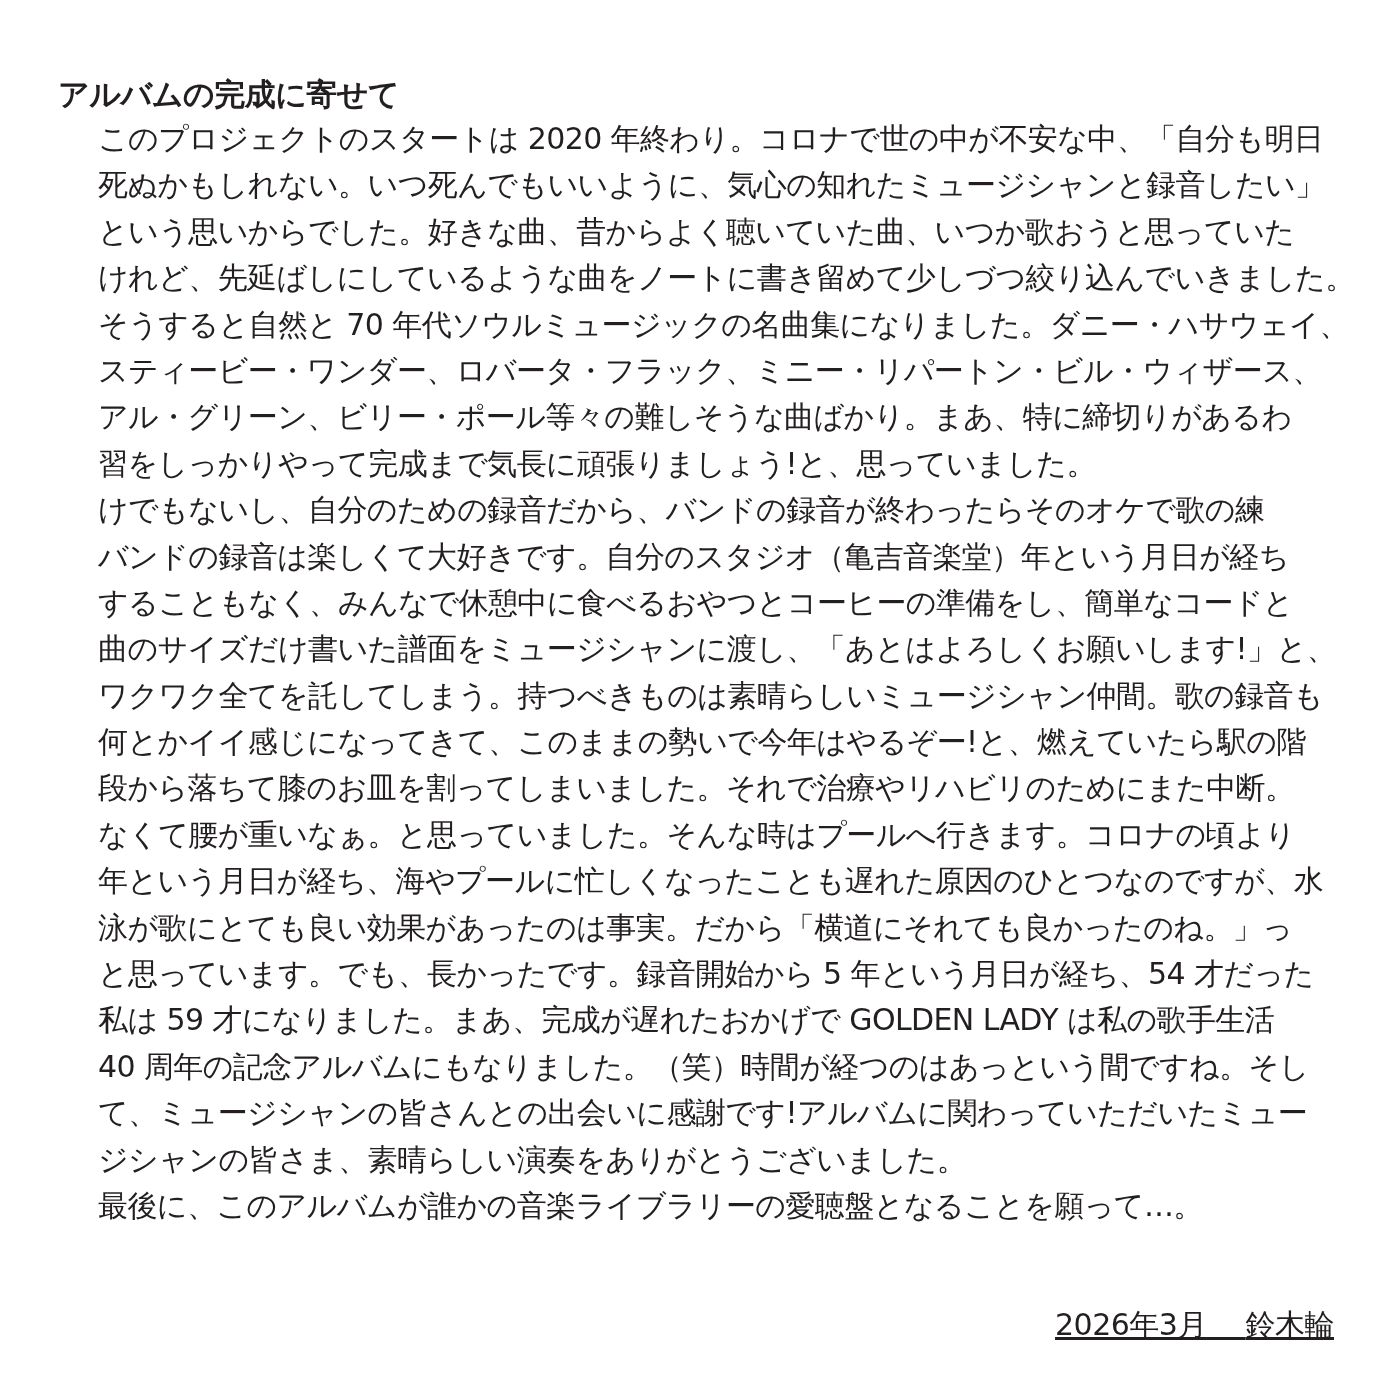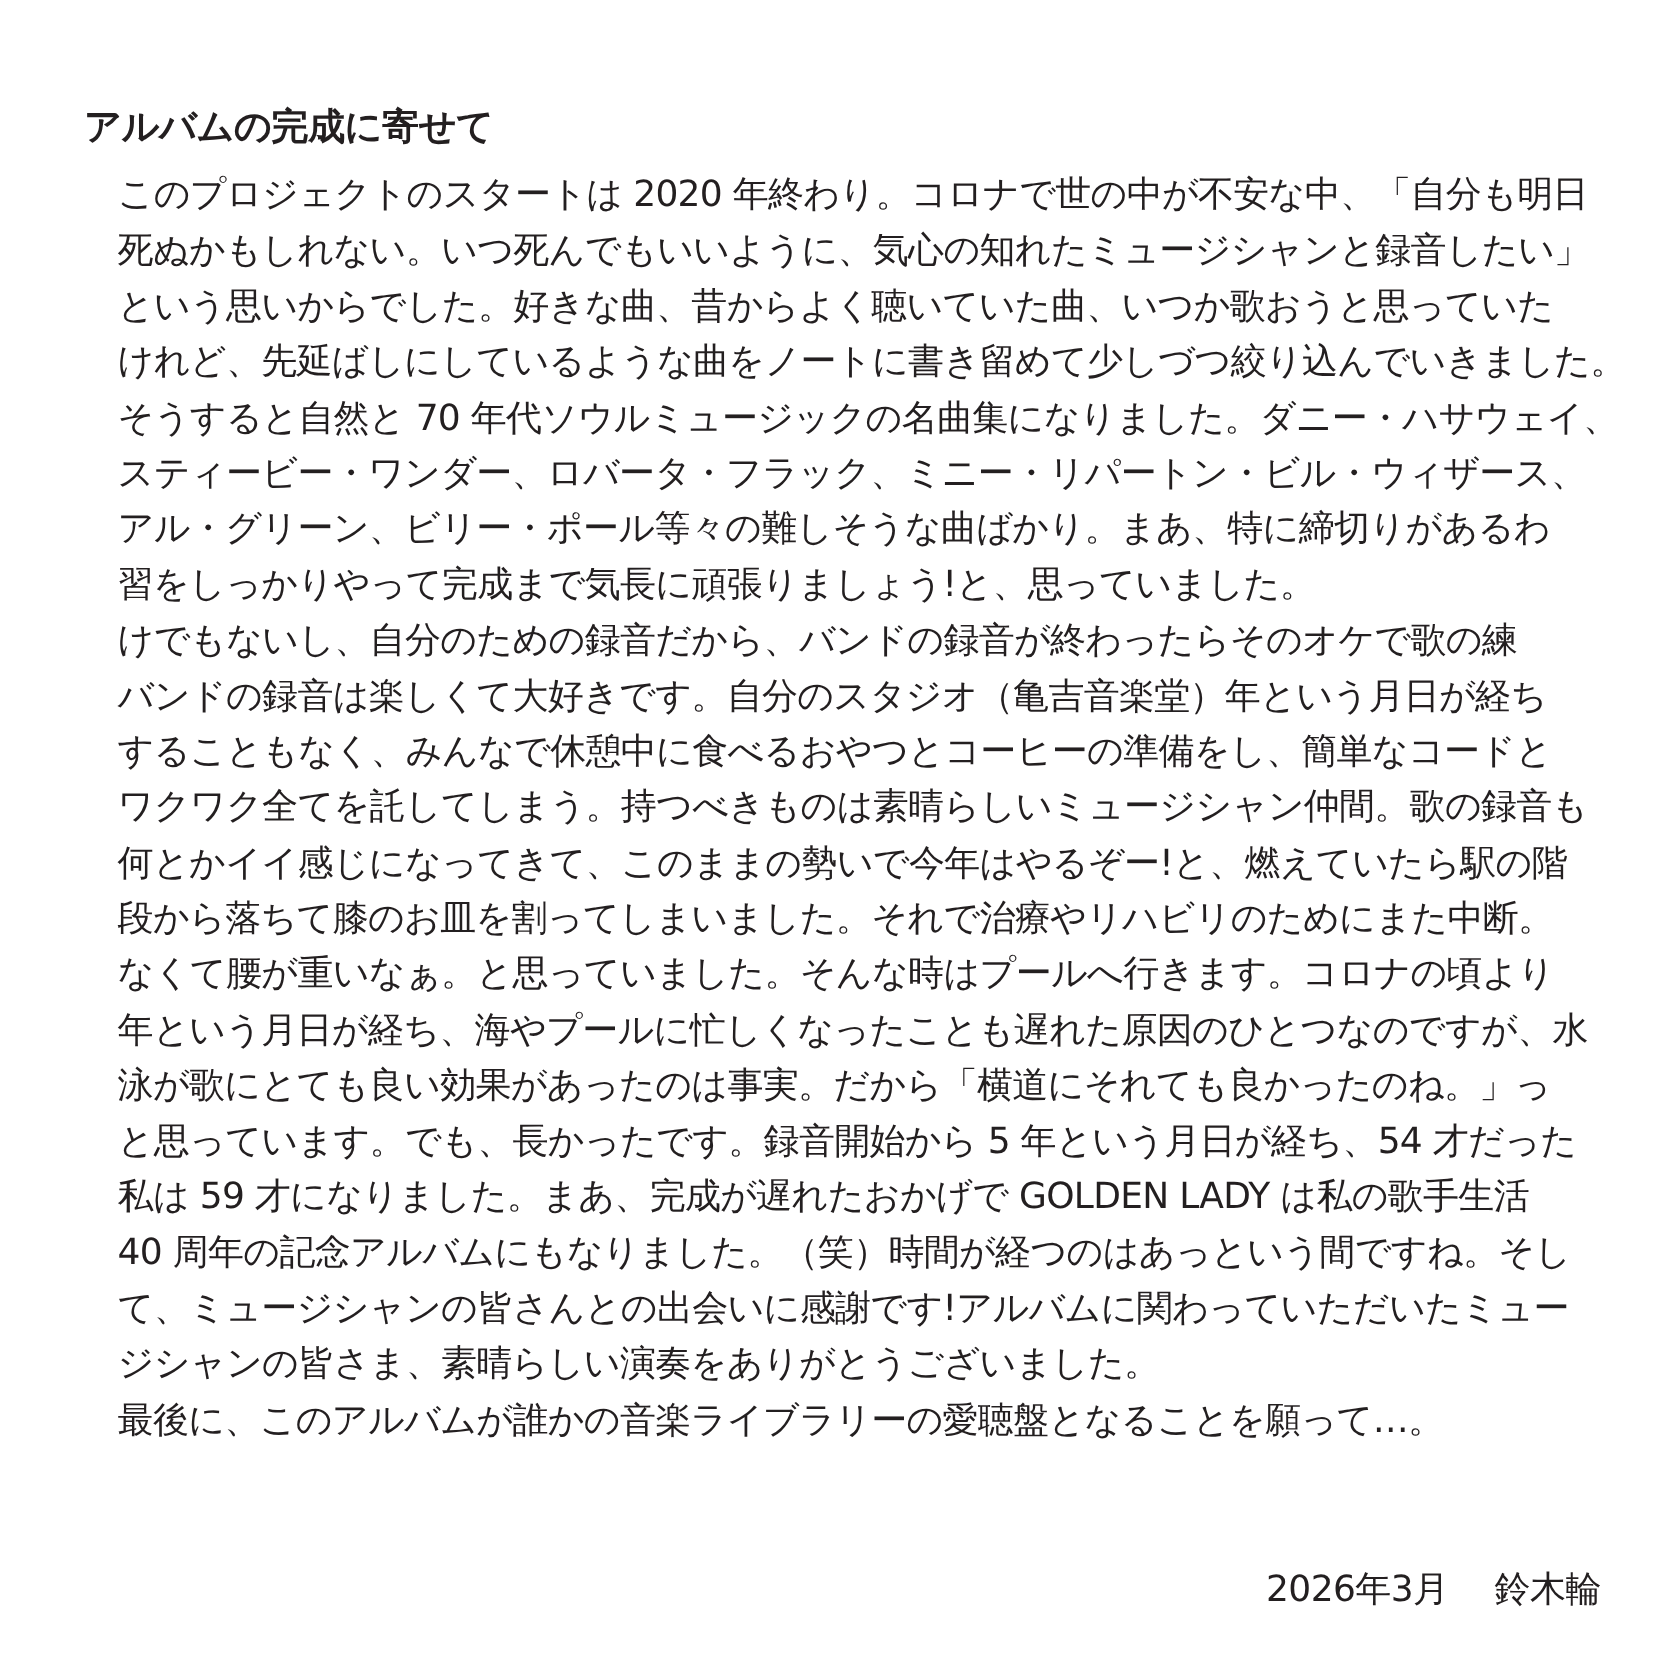--- a/index.html
+++ b/index.html
@@ -19,59 +19,61 @@
     position: absolute;
     left: 58px;
     top: 72px;
     width: 1290px;
   }
   .heading {
     font-weight: bold;
     font-size: 31px;
     line-height: 44px;
     height: 44px;
-    margin: 12px;
+    margin: 0;
     letter-spacing: -0.5px;
     white-space: nowrap;
   }
   .line {
     font-size: 30px;
     line-height: 46.4px;
     height: 46.4px;
     white-space: nowrap;
     letter-spacing: -0.6px;
     margin-left: 40px;
   }
   .signature {
     position: absolute;
     right: 66px;
     top: 1302px;
     font-size: 30px;
     line-height: 46px;
     white-space: pre;
     letter-spacing: -0.5px;
+    text-decoration: underline;
   }
 </style>
 </head>
 <body>
 
 <div class="page">
   <h1 class="heading">アルバムの完成に寄せて</h1>
   <div class="body">
     <div class="line">このプロジェクトのスタートは 2020 年終わり。コロナで世の中が不安な中、「自分も明日</div>
     <div class="line">死ぬかもしれない。いつ死んでもいいように、気心の知れたミュージシャンと録音したい」</div>
     <div class="line">という思いからでした。好きな曲、昔からよく聴いていた曲、いつか歌おうと思っていた</div>
     <div class="line">けれど、先延ばしにしているような曲をノートに書き留めて少しづつ絞り込んでいきました。</div>
     <div class="line">そうすると自然と 70 年代ソウルミュージックの名曲集になりました。ダニー・ハサウェイ、</div>
     <div class="line">スティービー・ワンダー、ロバータ・フラック、ミニー・リパートン・ビル・ウィザース、</div>
     <div class="line">アル・グリーン、ビリー・ポール等々の難しそうな曲ばかり。まあ、特に締切りがあるわ</div>
     <div class="line">習をしっかりやって完成まで気長に頑張りましょう!と、思っていました。</div>
     <div class="line">けでもないし、自分のための録音だから、バンドの録音が終わったらそのオケで歌の練</div>
     <div class="line">バンドの録音は楽しくて大好きです。自分のスタジオ（亀吉音楽堂）年という月日が経ち</div>
     <div class="line">することもなく、みんなで休憩中に食べるおやつとコーヒーの準備をし、簡単なコードと</div>
+    <div class="line">曲のサイズだけ書いた譜面をミュージシャンに渡し、「あとはよろしくお願いします!」と、</div>
     <div class="line">ワクワク全てを託してしまう。持つべきものは素晴らしいミュージシャン仲間。歌の録音も</div>
     <div class="line">何とかイイ感じになってきて、このままの勢いで今年はやるぞー!と、燃えていたら駅の階</div>
     <div class="line">段から落ちて膝のお皿を割ってしまいました。それで治療やリハビリのためにまた中断。</div>
     <div class="line">なくて腰が重いなぁ。と思っていました。そんな時はプールへ行きます。コロナの頃より</div>
     <div class="line">年という月日が経ち、海やプールに忙しくなったことも遅れた原因のひとつなのですが、水</div>
     <div class="line">泳が歌にとても良い効果があったのは事実。だから「横道にそれても良かったのね。」っ</div>
     <div class="line">と思っています。でも、長かったです。録音開始から 5 年という月日が経ち、54 才だった</div>
     <div class="line">私は 59 才になりました。まあ、完成が遅れたおかげで GOLDEN LADY は私の歌手生活</div>
     <div class="line">40 周年の記念アルバムにもなりました。（笑）時間が経つのはあっという間ですね。そし</div>
     <div class="line">て、ミュージシャンの皆さんとの出会いに感謝です!アルバムに関わっていただいたミュー</div>

